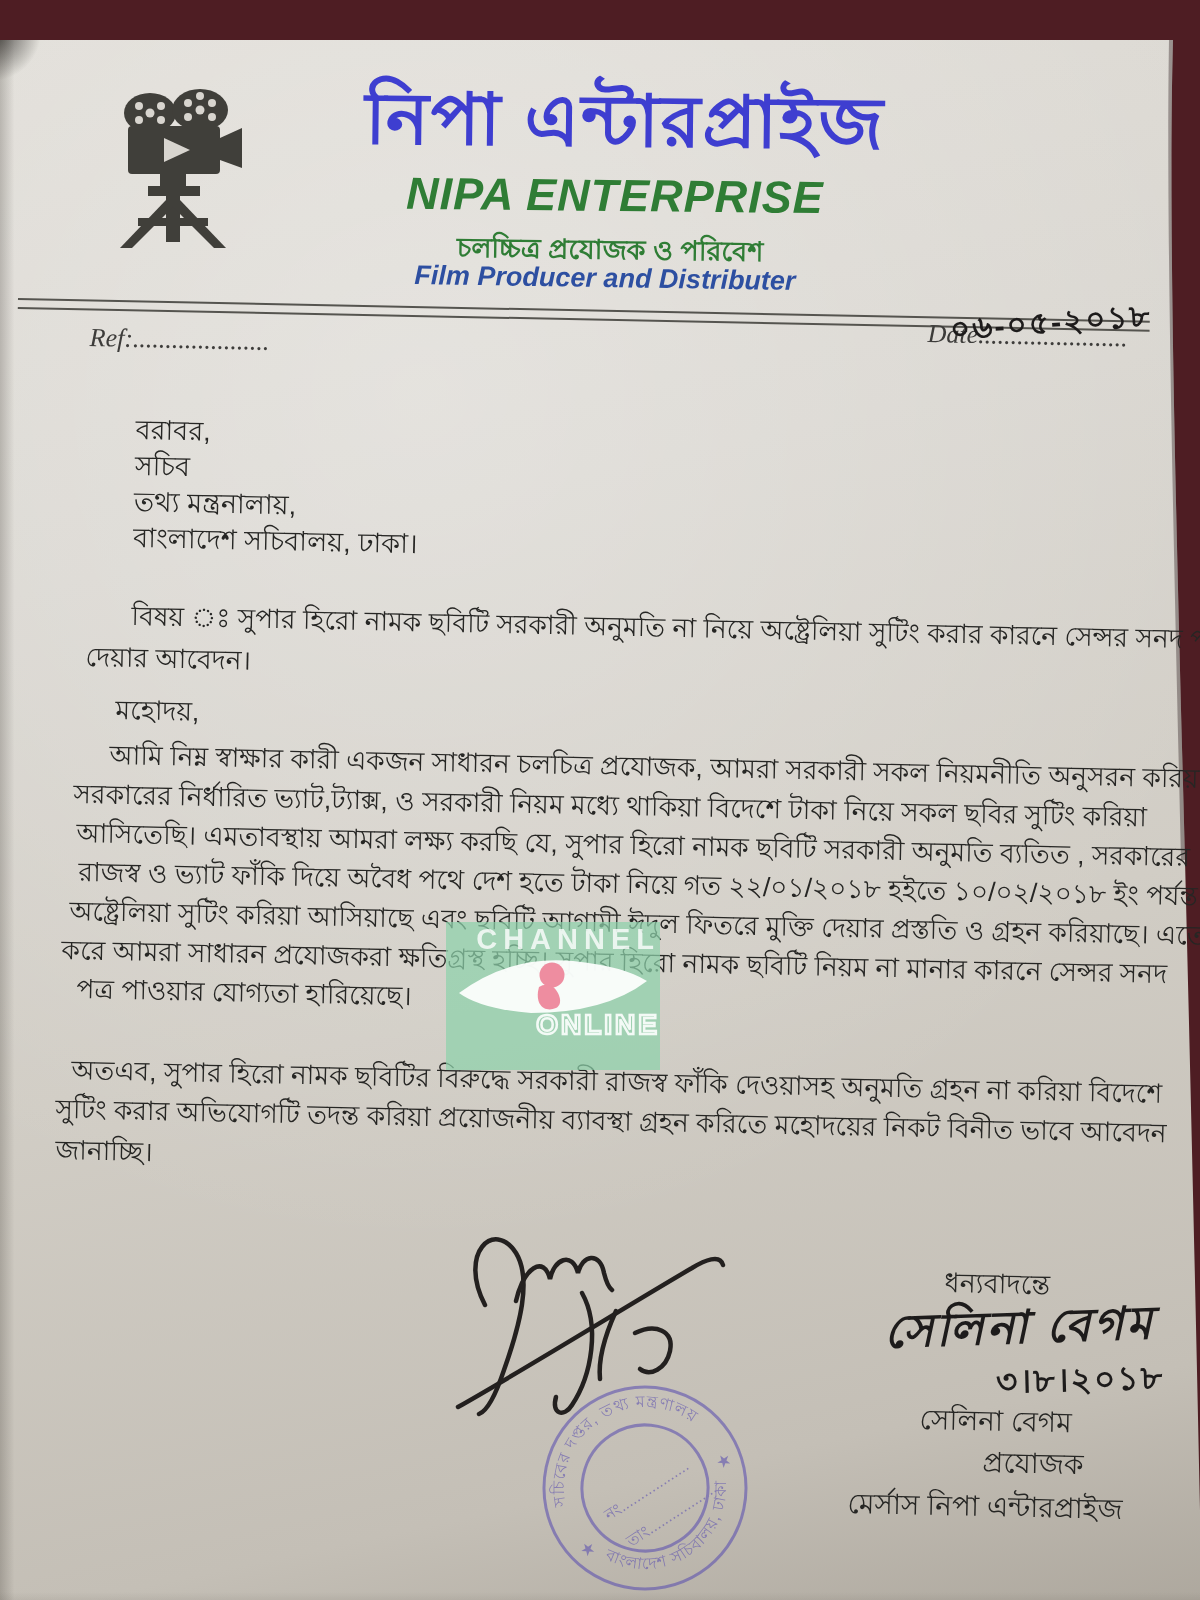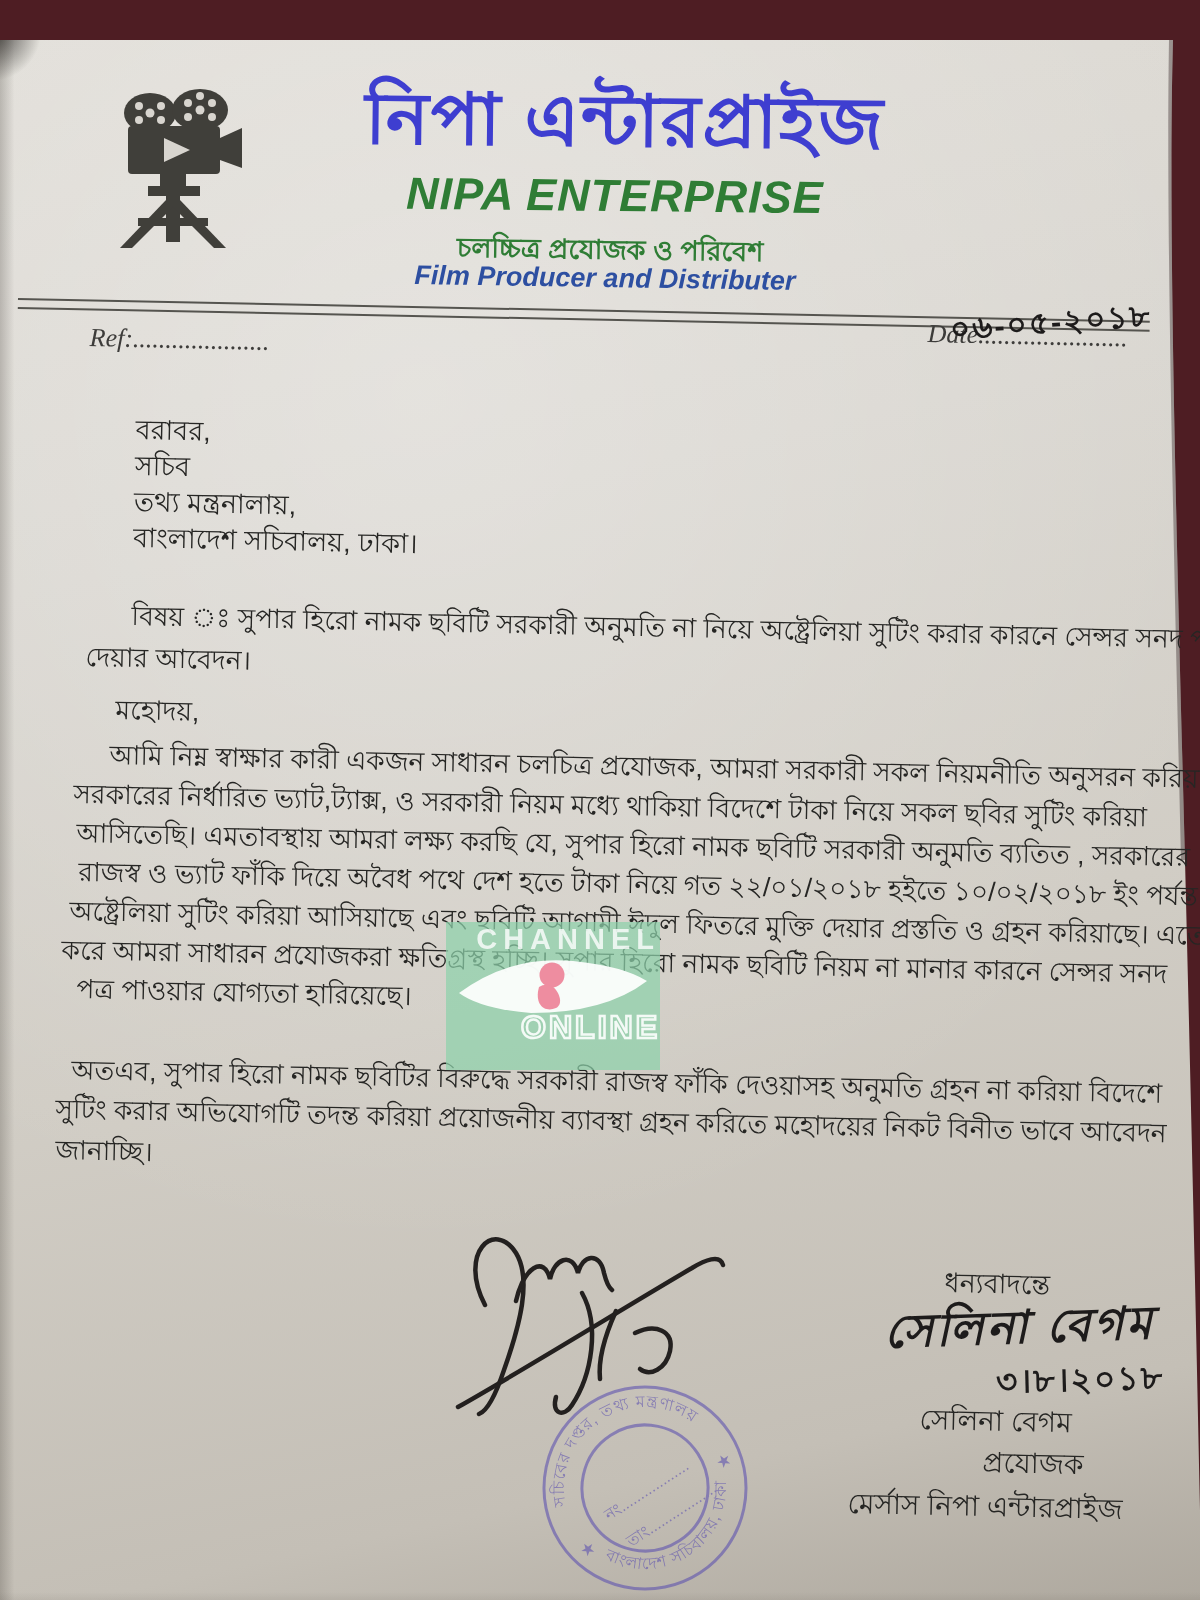--- a/index.html
+++ b/index.html
@@ -36,21 +36,21 @@
     transform:rotate(-4deg);letter-spacing:2px;}
   
   .addr{left:136px;top:372px;font-size:27px;line-height:36px;}
   .line{font-size:26.5px;white-space:nowrap;}
   .hw{color:#1d1b1b;}
   
   .wm{left:446px;top:882px;width:214px;height:148px;background:rgba(141,209,171,.72);
     text-align:right;overflow:hidden;}
   .wm-ch{margin-top:1px;font-size:29px;font-weight:bold;letter-spacing:6px;
     color:rgba(255,255,255,.78);}
-  .wm-on{margin-top:-6px;font-size:32px;font-weight:bold;letter-spacing:3px;
+  .wm-on{margin-top:-6px;font-size:28px;font-weight:bold;letter-spacing:3px;
     color:rgba(141,209,171,.15);-webkit-text-stroke:2.5px rgba(255,255,255,.88);}
   .wm svg{display:block;margin:-3px auto 0 auto;}
   
   .thanks{left:945px;top:1222px;font-size:27px;}
   .hwname{left:884px;top:1252px;font-size:46px;font-weight:600;font-style:italic;
     transform:rotate(-2deg);letter-spacing:3px;}
   .hwdate2{left:996px;top:1314px;font-size:33px;font-weight:600;transform:rotate(-1.5deg);
     letter-spacing:2px;}
   .cl1{left:920px;top:1358px;font-size:28px;}
   .cl2{left:983px;top:1401px;font-size:28px;}

